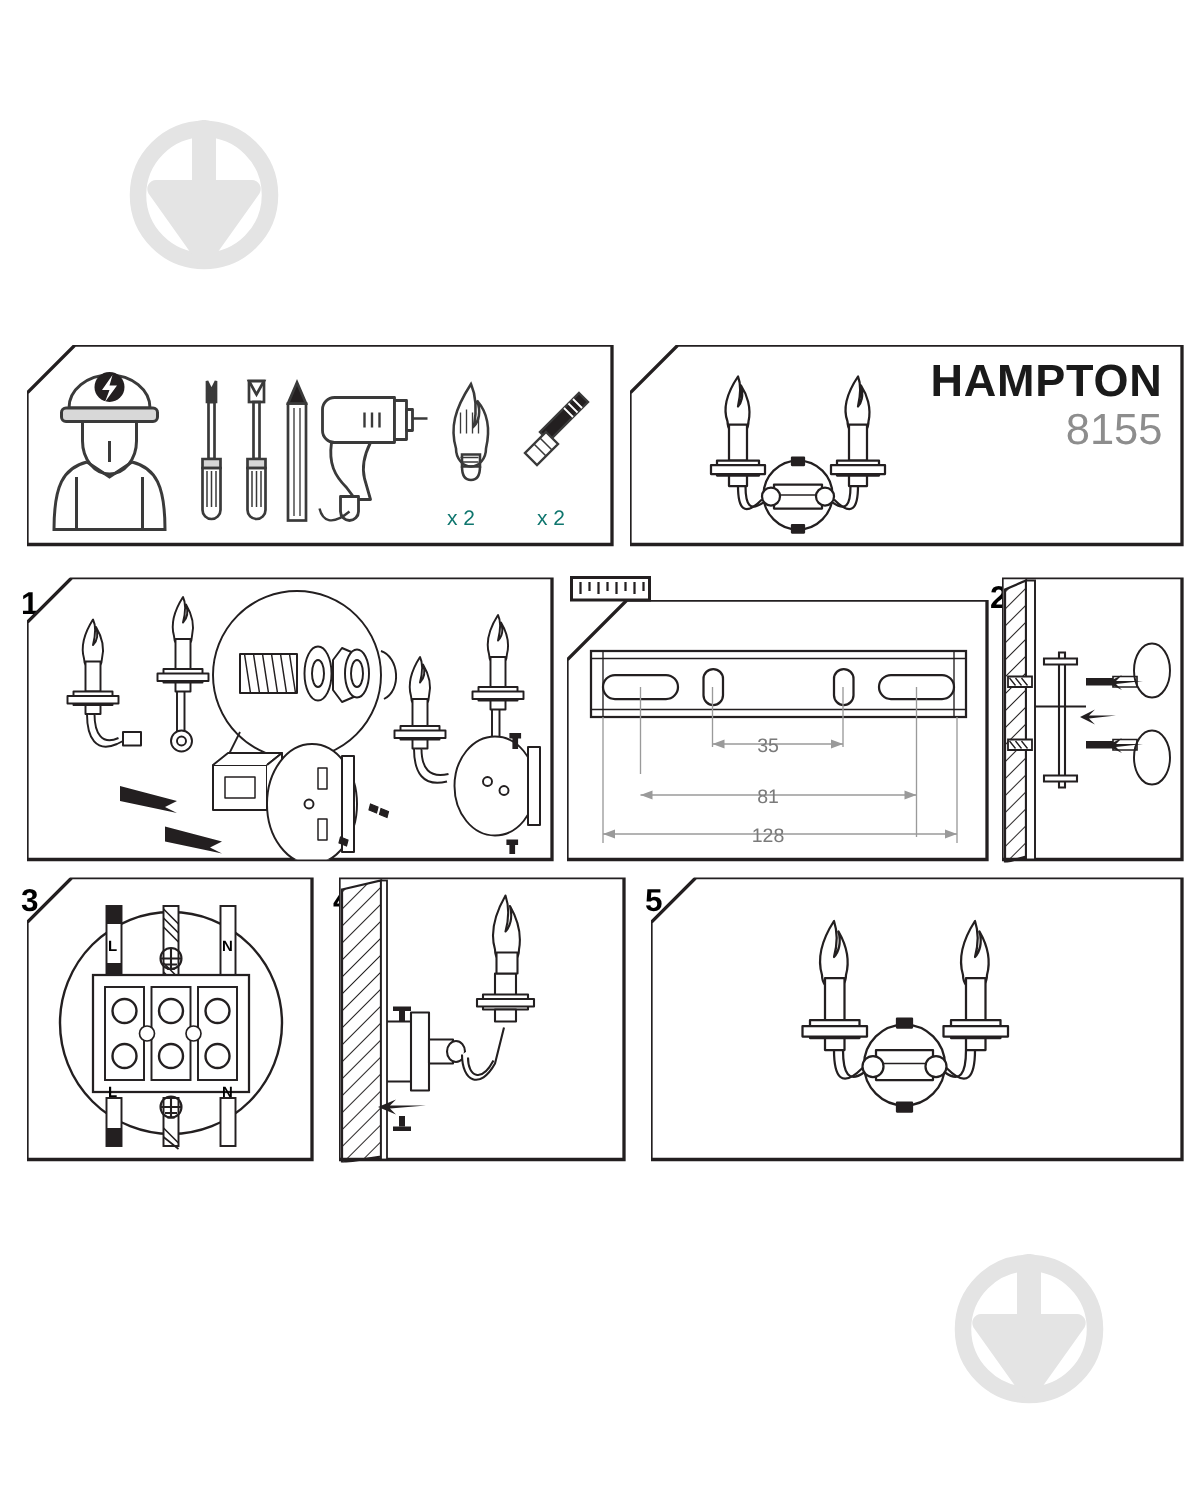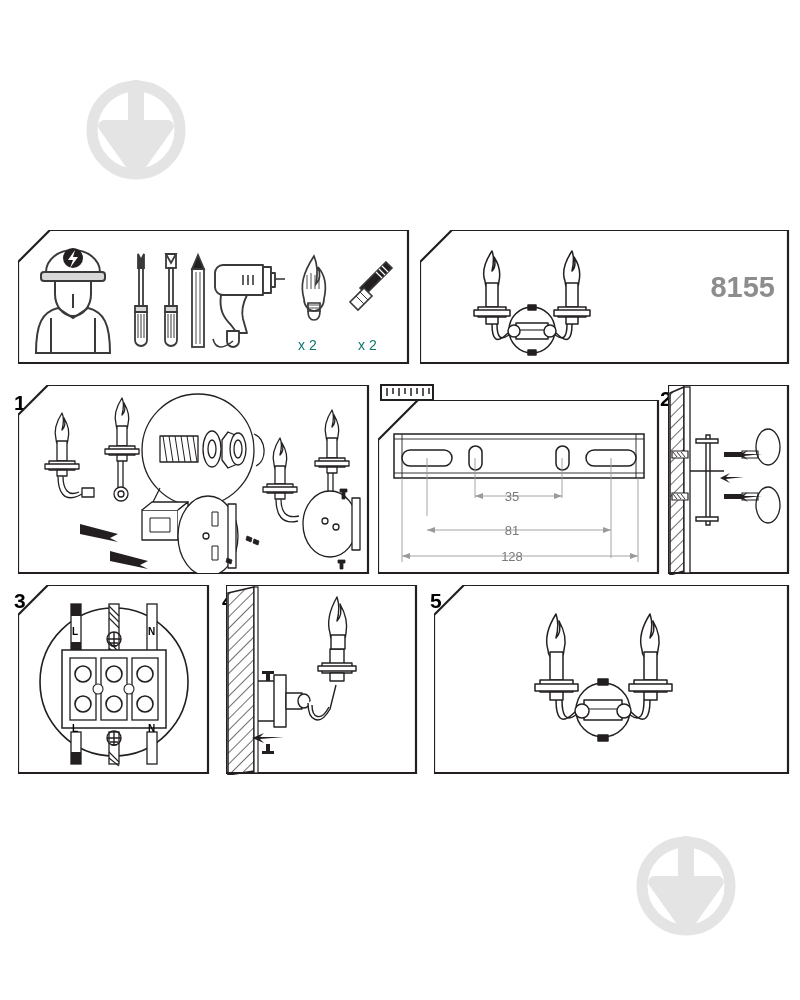--- a/index.html
+++ b/index.html
@@ -43,21 +43,21 @@
     font-weight: bold;
     font-size: 30px;
     letter-spacing: 0.5px;
     color: #1a1a1a;
     text-align: right;
     line-height: 1;
   }
   .brand-model {
     position: absolute;
     font-family: "Liberation Sans", sans-serif;
-    font-weight: bold;
+    font-weight: normal;
     font-size: 29px;
     color: #8d8d8d;
     text-align: right;
     line-height: 1;
   }
   .qty-label {
     position: absolute;
     font-family: "Liberation Sans", sans-serif;
     font-size: 14px;
     color: #0f766e;
@@ -204,20 +204,21 @@
 
   <div class="qty-label" style="left:298px; top:338px;">x 2</div>
   <div class="qty-label" style="left:358px; top:338px;">x 2</div>
 
   <div class="panel" style="left:420px; top:230px; width:370px; height:135px;">
     <svg width="370" height="135" viewBox="0 0 370 135">
       <path d="M0 32 L32 0 H368 V133 H0 Z" fill="#fff" stroke="#231f20" stroke-width="2.2"></path>
     </svg>
   </div>
 
+  <div class="brand-title" style="left:520px; top:240px; width:255px;">HAMPTON</div>
   <div class="brand-model" style="left:520px; top:273px; width:255px;">8155</div>
 
   <div class="art" style="left:452px; top:245px; width:160px; height:115px;">
     <svg width="160" height="115" viewBox="0 0 160 115">
       <g fill="#fff" stroke="#231f20" stroke-width="1.5" stroke-linejoin="round">
 
         <path d="M40 6 C32 18 30 28 33 36 a7 9 0 0 0 14 0 C49 27 46 18 42 12 C44 19 42 24 40 26 C42 17 42 11 40 6 Z"></path>
         <path d="M34 38 h12 v24 h-12 z"></path>
         <path d="M26 62 h28 v10 h-28 z"></path>
         <path d="M22 65 h36 v6 h-36 z"></path>

